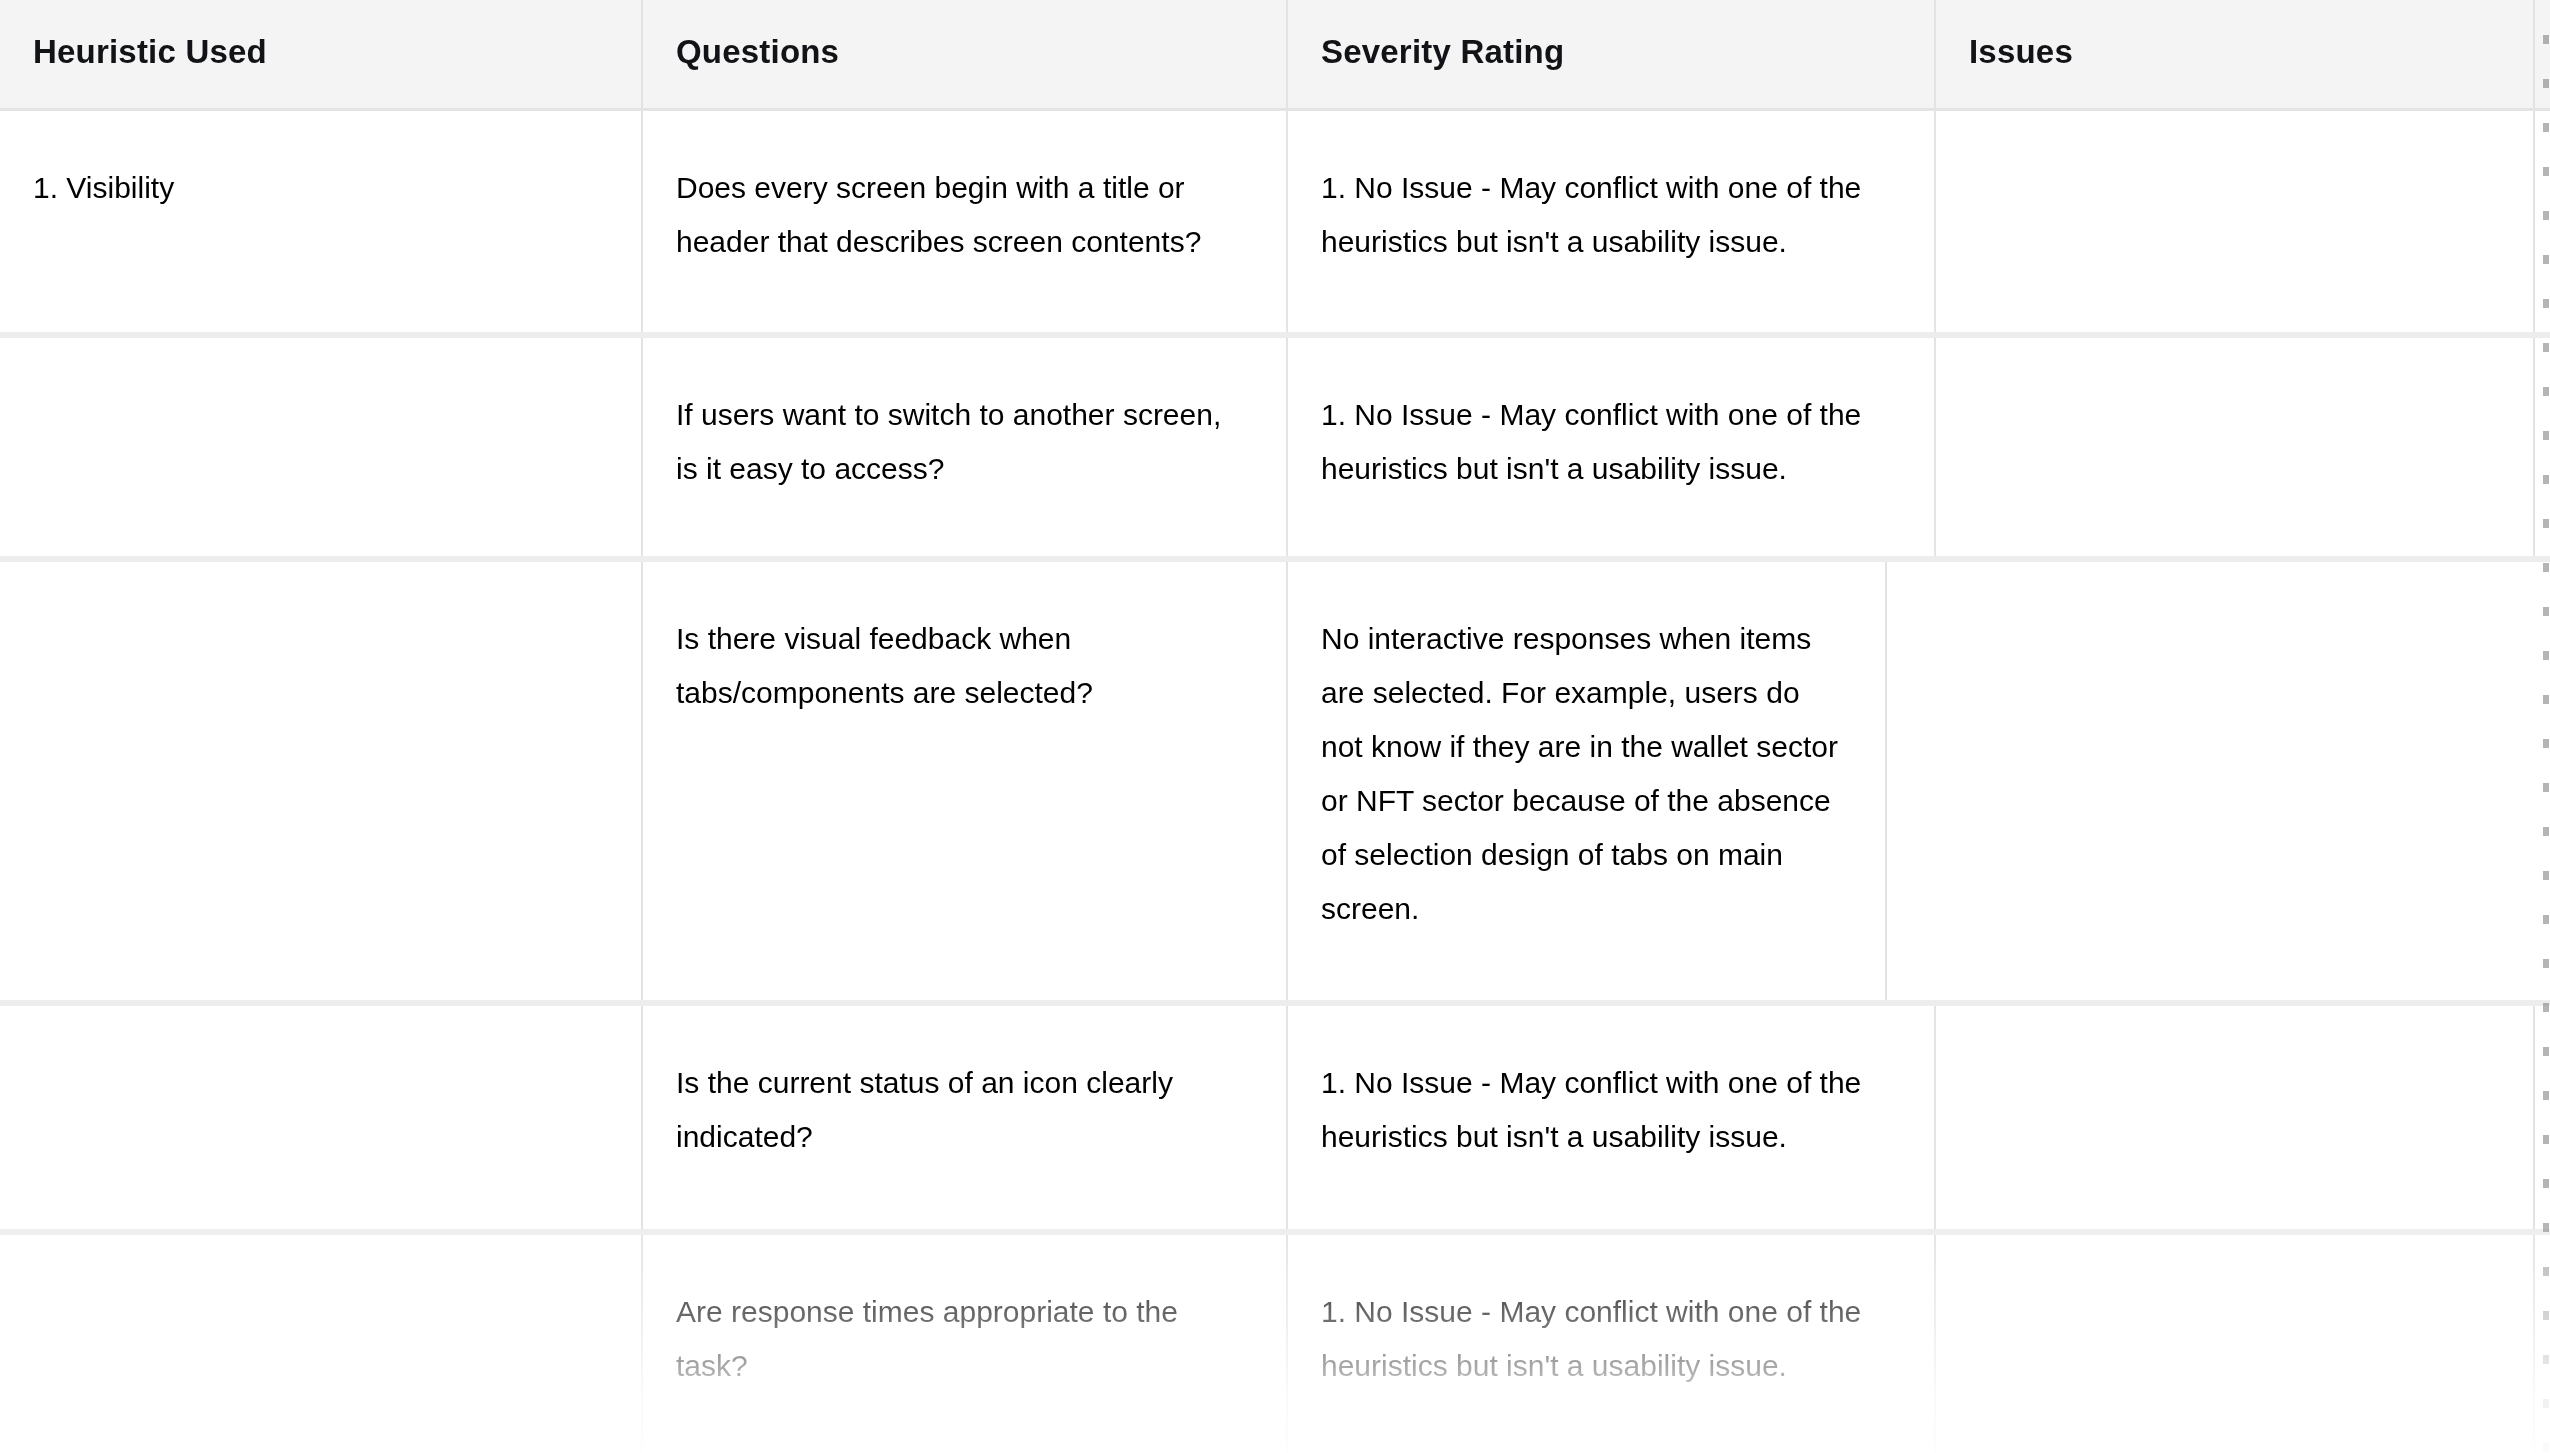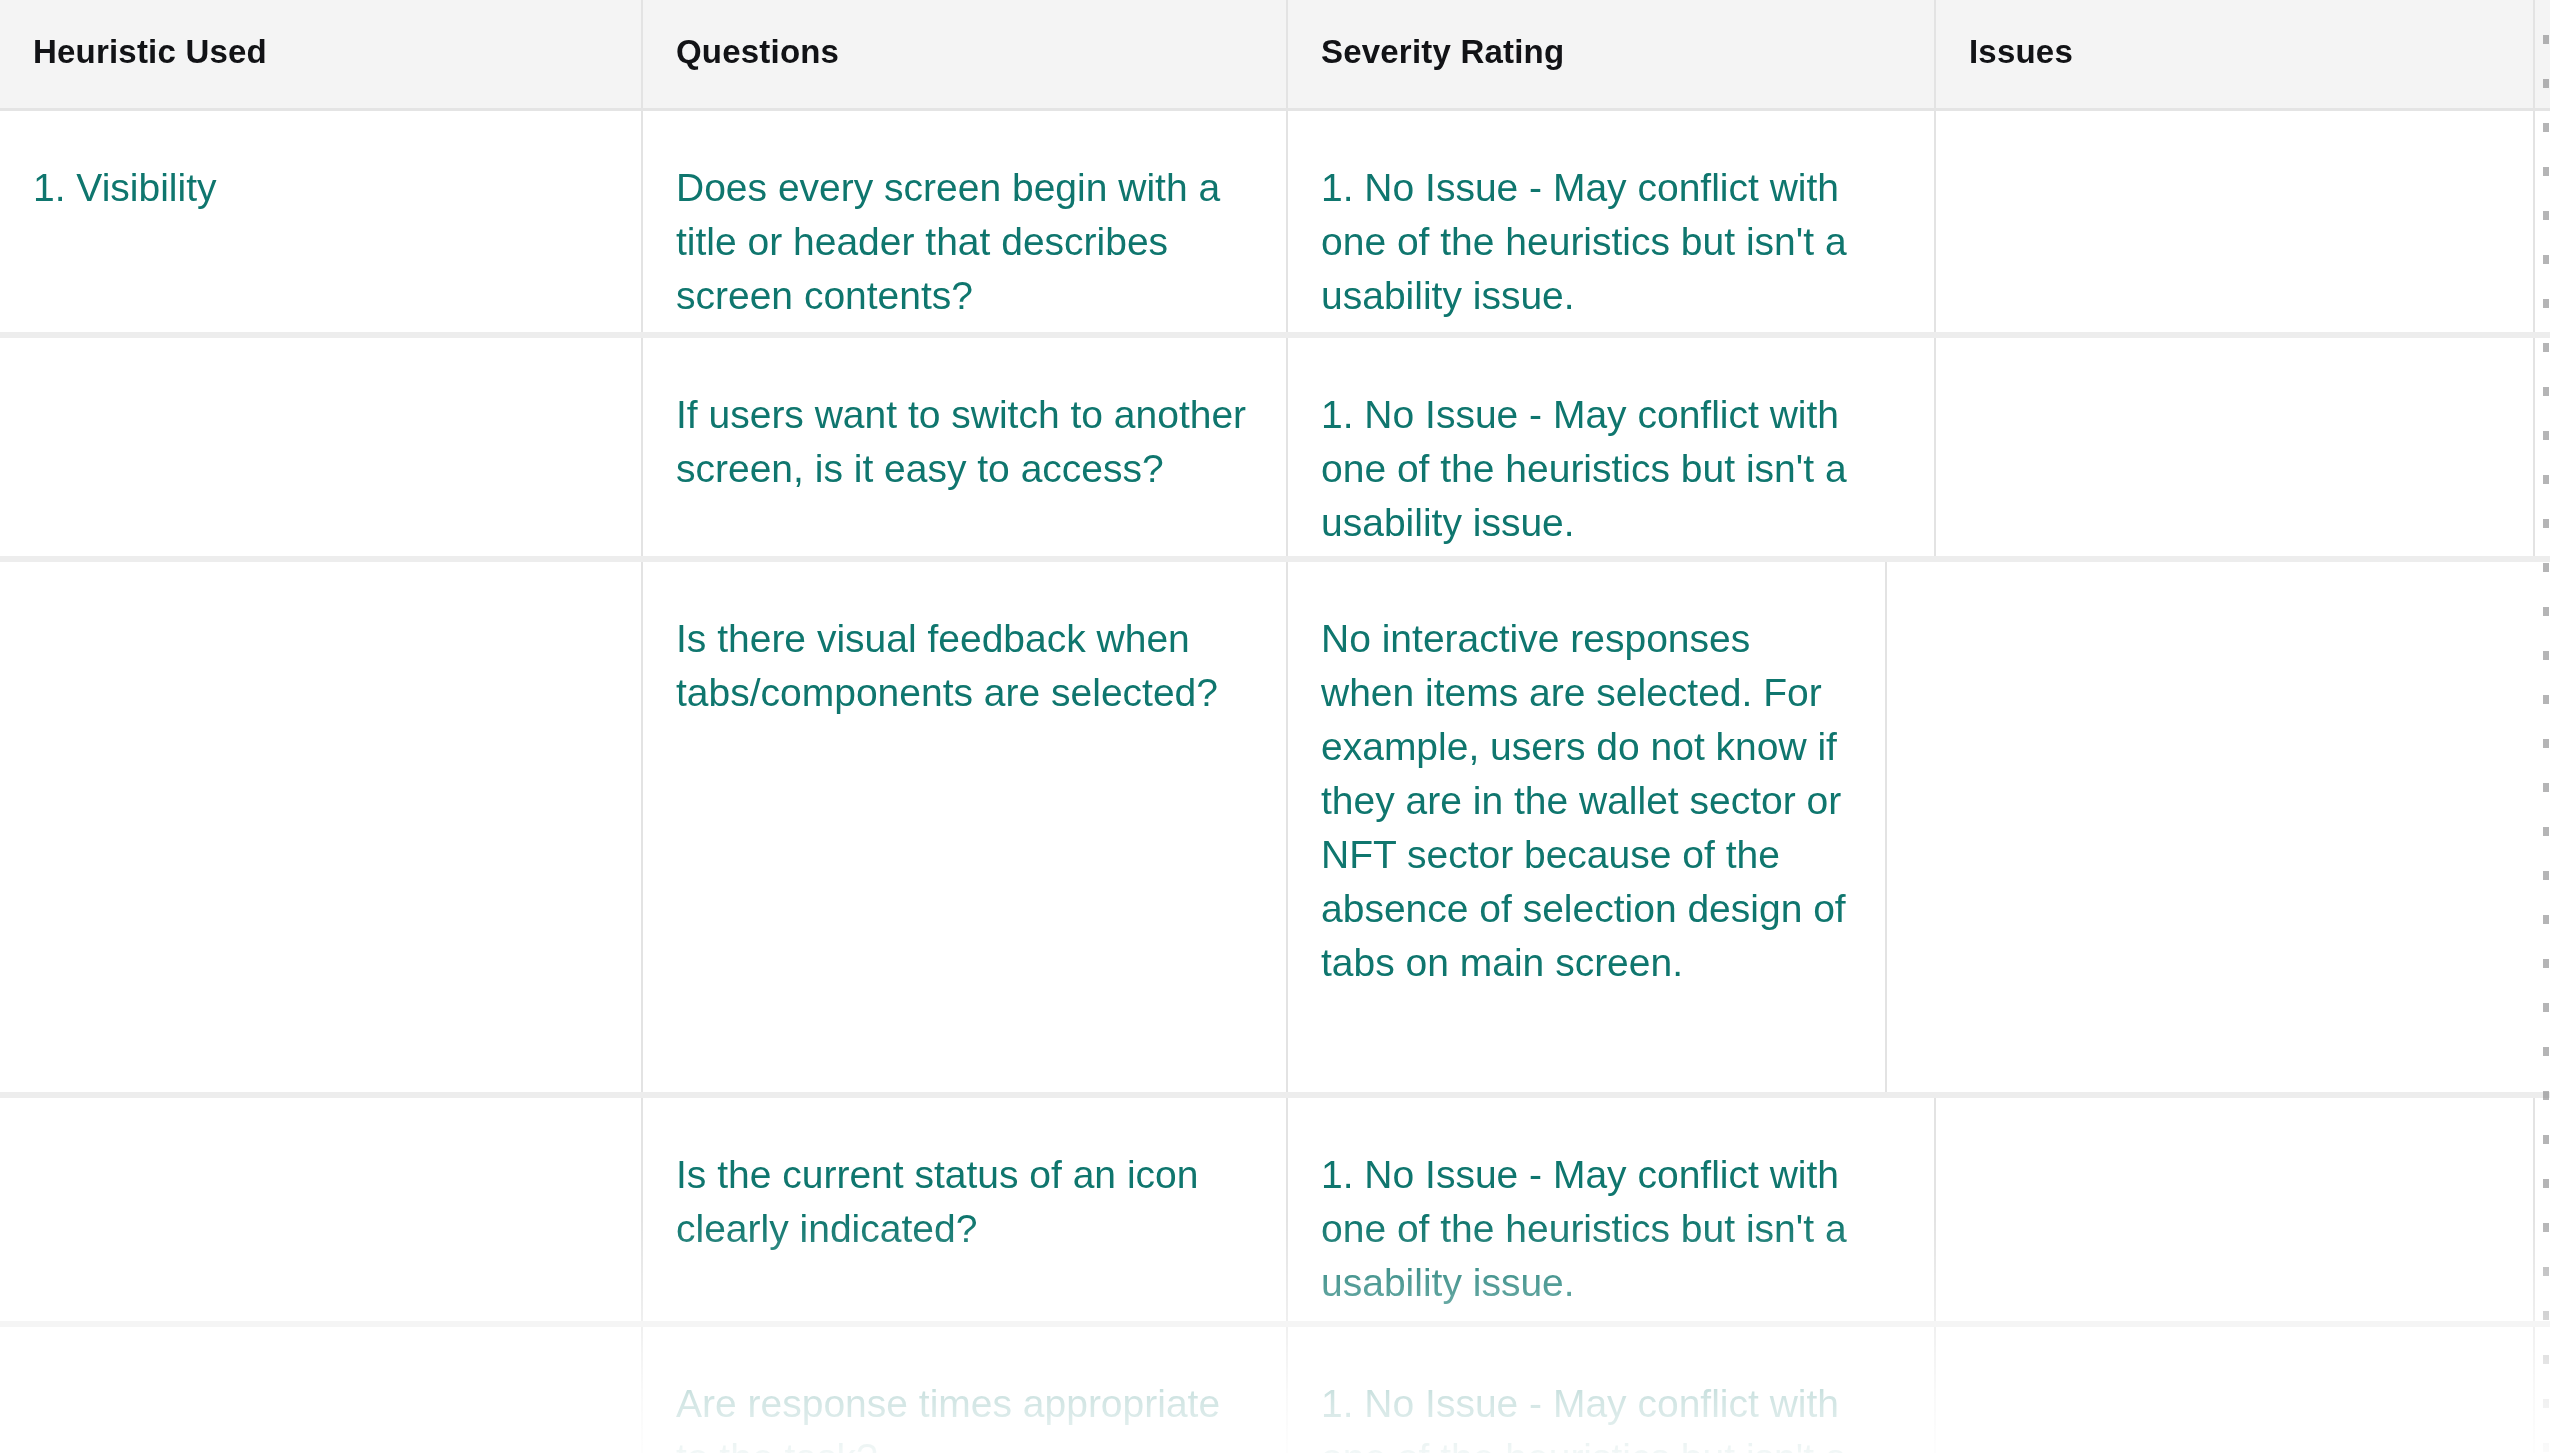--- a/index.html
+++ b/index.html
@@ -29,29 +29,29 @@
     border-bottom:6.7px solid #ededed;
     background:#ffffff;
   }
   .row.header{
     background:#f4f4f4;
     border-bottom:3.9px solid #e4e4e4;
     height:111px;
   }
   .r0{height:227px}
   .r1{height:224px}
-  .r2{height:536px}
+  .r2{height:444px}
   .r3{height:229px}
   .r4{height:219px;border-bottom:none}
   .cell{
     box-sizing:border-box;
     padding:50px 39px 0 33px;
-    font-size:39px;
+    font-size:30px;
     line-height:54px;
-    color:#0f766e;
+    color:#000000;
     border-right:2.9px solid #e3e3e3;
     overflow:hidden;
   }
   .header .cell{
     padding-top:25px;
     font-weight:700;
     font-size:33px;
     color:#121316;
     letter-spacing:0.2px;
   }

